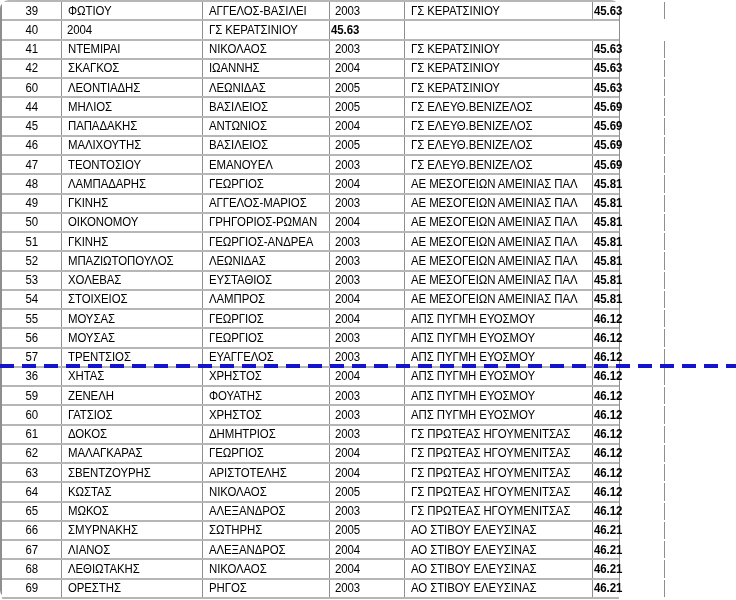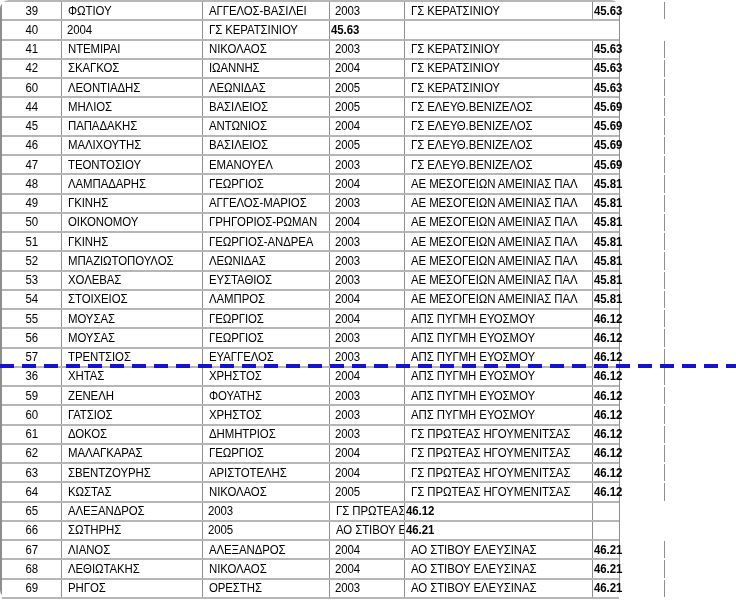--- a/index.html
+++ b/index.html
@@ -638,39 +638,45 @@
     <div class="cell c-mark">
           <span class="txt">46.12</span>
         </div>
     <div class="cell c-empty"></div>
   </div>
 
   <div class="row">
     <div class="cell c-rank">
           <span class="txt">65</span>
         </div>
+    <div class="cell c-last">
+          <span class="txt">ΜΩΚΟΣ</span>
+        </div>
     <div class="cell c-first">
           <span class="txt">ΑΛΕΞΑΝΔΡΟΣ</span>
         </div>
     <div class="cell c-year">
           <span class="txt">2003</span>
         </div>
     <div class="cell c-club">
           <span class="txt">ΓΣ ΠΡΩΤΕΑΣ ΗΓΟΥΜΕΝΙΤΣΑΣ</span>
         </div>
     <div class="cell c-mark">
           <span class="txt">46.12</span>
         </div>
     <div class="cell c-empty"></div>
   </div>
 
   <div class="row">
     <div class="cell c-rank">
           <span class="txt">66</span>
         </div>
+    <div class="cell c-last">
+          <span class="txt">ΣΜΥΡΝΑΚΗΣ</span>
+        </div>
     <div class="cell c-first">
           <span class="txt">ΣΩΤΗΡΗΣ</span>
         </div>
     <div class="cell c-year">
           <span class="txt">2005</span>
         </div>
     <div class="cell c-club">
           <span class="txt">ΑΟ ΣΤΙΒΟΥ ΕΛΕΥΣΙΝΑΣ</span>
         </div>
     <div class="cell c-mark">
@@ -720,25 +726,25 @@
     <div class="cell c-mark">
           <span class="txt">46.21</span>
         </div>
     <div class="cell c-empty"></div>
   </div>
 
   <div class="row">
     <div class="cell c-rank">
           <span class="txt">69</span>
         </div>
+    <div class="cell c-first">
+          <span class="txt">ΟΡΕΣΤΗΣ</span>
+        </div>
     <div class="cell c-last">
           <span class="txt">ΡΗΓΟΣ</span>
-        </div>
-    <div class="cell c-first">
-          <span class="txt">ΟΡΕΣΤΗΣ</span>
         </div>
     <div class="cell c-year">
           <span class="txt">2003</span>
         </div>
     <div class="cell c-club">
           <span class="txt">ΑΟ ΣΤΙΒΟΥ ΕΛΕΥΣΙΝΑΣ</span>
         </div>
     <div class="cell c-mark">
           <span class="txt">46.21</span>
         </div>

